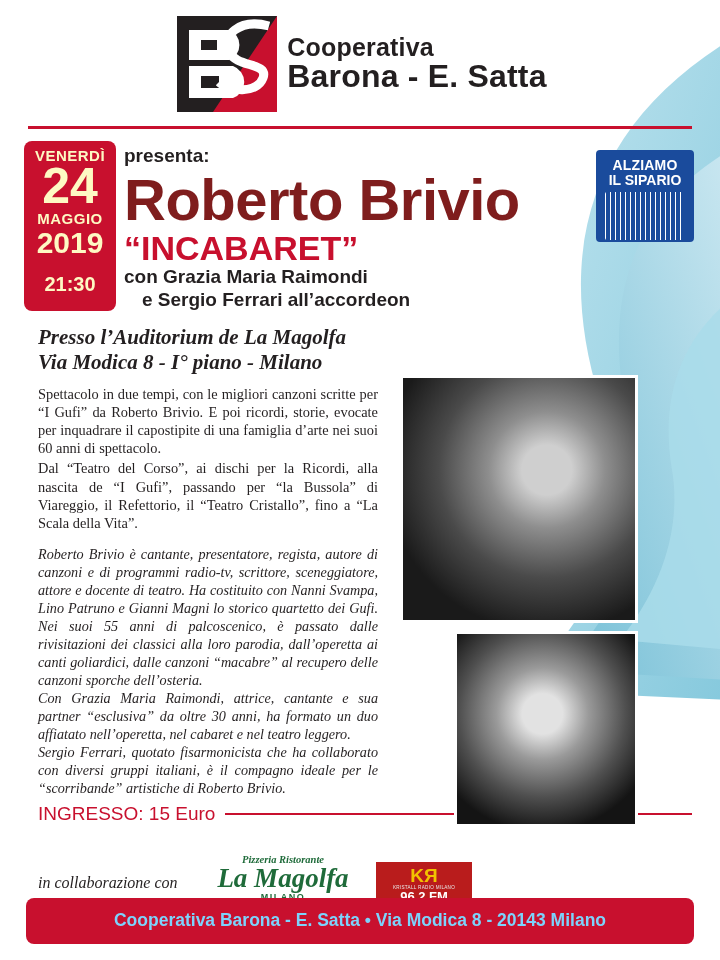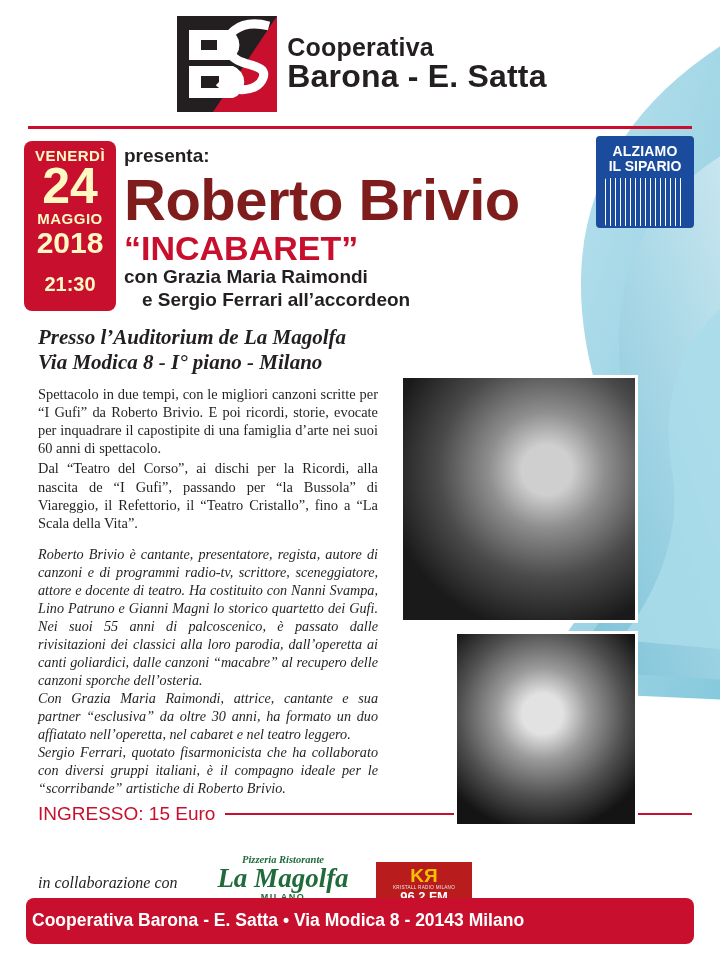--- a/index.html
+++ b/index.html
@@ -60,21 +60,21 @@
     font-size: 34px; font-weight: bold; color: #c8102e; line-height: 1.0;
     margin-top: 2px; text-align: left; padding-right: 40px;
   }
   .withline {
     font-size: 19px; font-weight: bold; color: #231f20; line-height: 1.22;
   }
   .withline .ind { padding-left: 18px; display: block; }
 
   
   .sipario {
-    position: absolute; top: 136px; right: 26px;
+    position: absolute; top: 150px; right: 26px;
     width: 98px; height: 92px; background: #1a4b9c;
     border: 3px solid #1a4b9c; border-radius: 4px;
     color: #fff; text-align: center;
   }
   .sipario .s1 {
     font-size: 14px; font-weight: bold; line-height: 1.05; padding-top: 5px;
     letter-spacing: .2px;
   }
   .sipario .s2 { font-size: 14px; font-weight: bold; line-height: 1.05; }
   .sipario .curtain {
@@ -171,22 +171,22 @@
   .radio .r3 { font-size: 13px; font-weight: bold; color: #fff; line-height: 1.1; }
   .radio .r4 { font-size: 5px; color: #f2c200; letter-spacing: .2px; }
   .radio .swoop {
     position: absolute; bottom: -14px; left: -10px; width: 130px; height: 26px;
     background: #c8102e; border-radius: 50% 50% 0 0 / 100% 100% 0 0;
   }
 
   
   .footer {
     position: absolute; bottom: 16px; left: 26px; right: 26px;
-    background: #c8102e; color: #ffffff; border-radius: 8px;
-    text-align: left; padding: 10px 6px 12px 6px;
+    background: #c8102e; color: #7dd3fc; border-radius: 8px;
+    text-align: center; padding: 10px 6px 12px 6px;
   }
   .footer .f1 { font-size: 17.5px; font-weight: bold; line-height: 1.38; }
   .footer .f2 { font-size: 17.5px; font-weight: bold; line-height: 1.38; }
 </style>
 </head>
 <body>
 
 <div class="bg-swoosh">
   <svg width="420" height="700" viewBox="0 0 420 700">
     <defs>
@@ -231,21 +231,21 @@
     <div class="s1">ALZIAMO</div>
     <div class="s2">IL SIPARIO</div>
     <div class="curtain"></div>
   </div>
 
   <div class="title-row">
     <div class="date-badge">
       <div class="dow">VENERDÌ</div>
       <div class="day">24</div>
       <div class="mon">MAGGIO</div>
-      <div class="year">2018</div>
+      <div class="year">2019</div>
       <div class="time">21:30</div>
     </div>
     <div class="title-main">
       <div class="presenta">presenta:</div>
       <div class="artist">Roberto Brivio</div>
       <div class="showtitle">“INCABARET”</div>
       <div class="withline">
         <span>con Grazia Maria Raimondi</span>
         <span class="ind">e Sergio Ferrari all’accordeon</span>
       </div>

